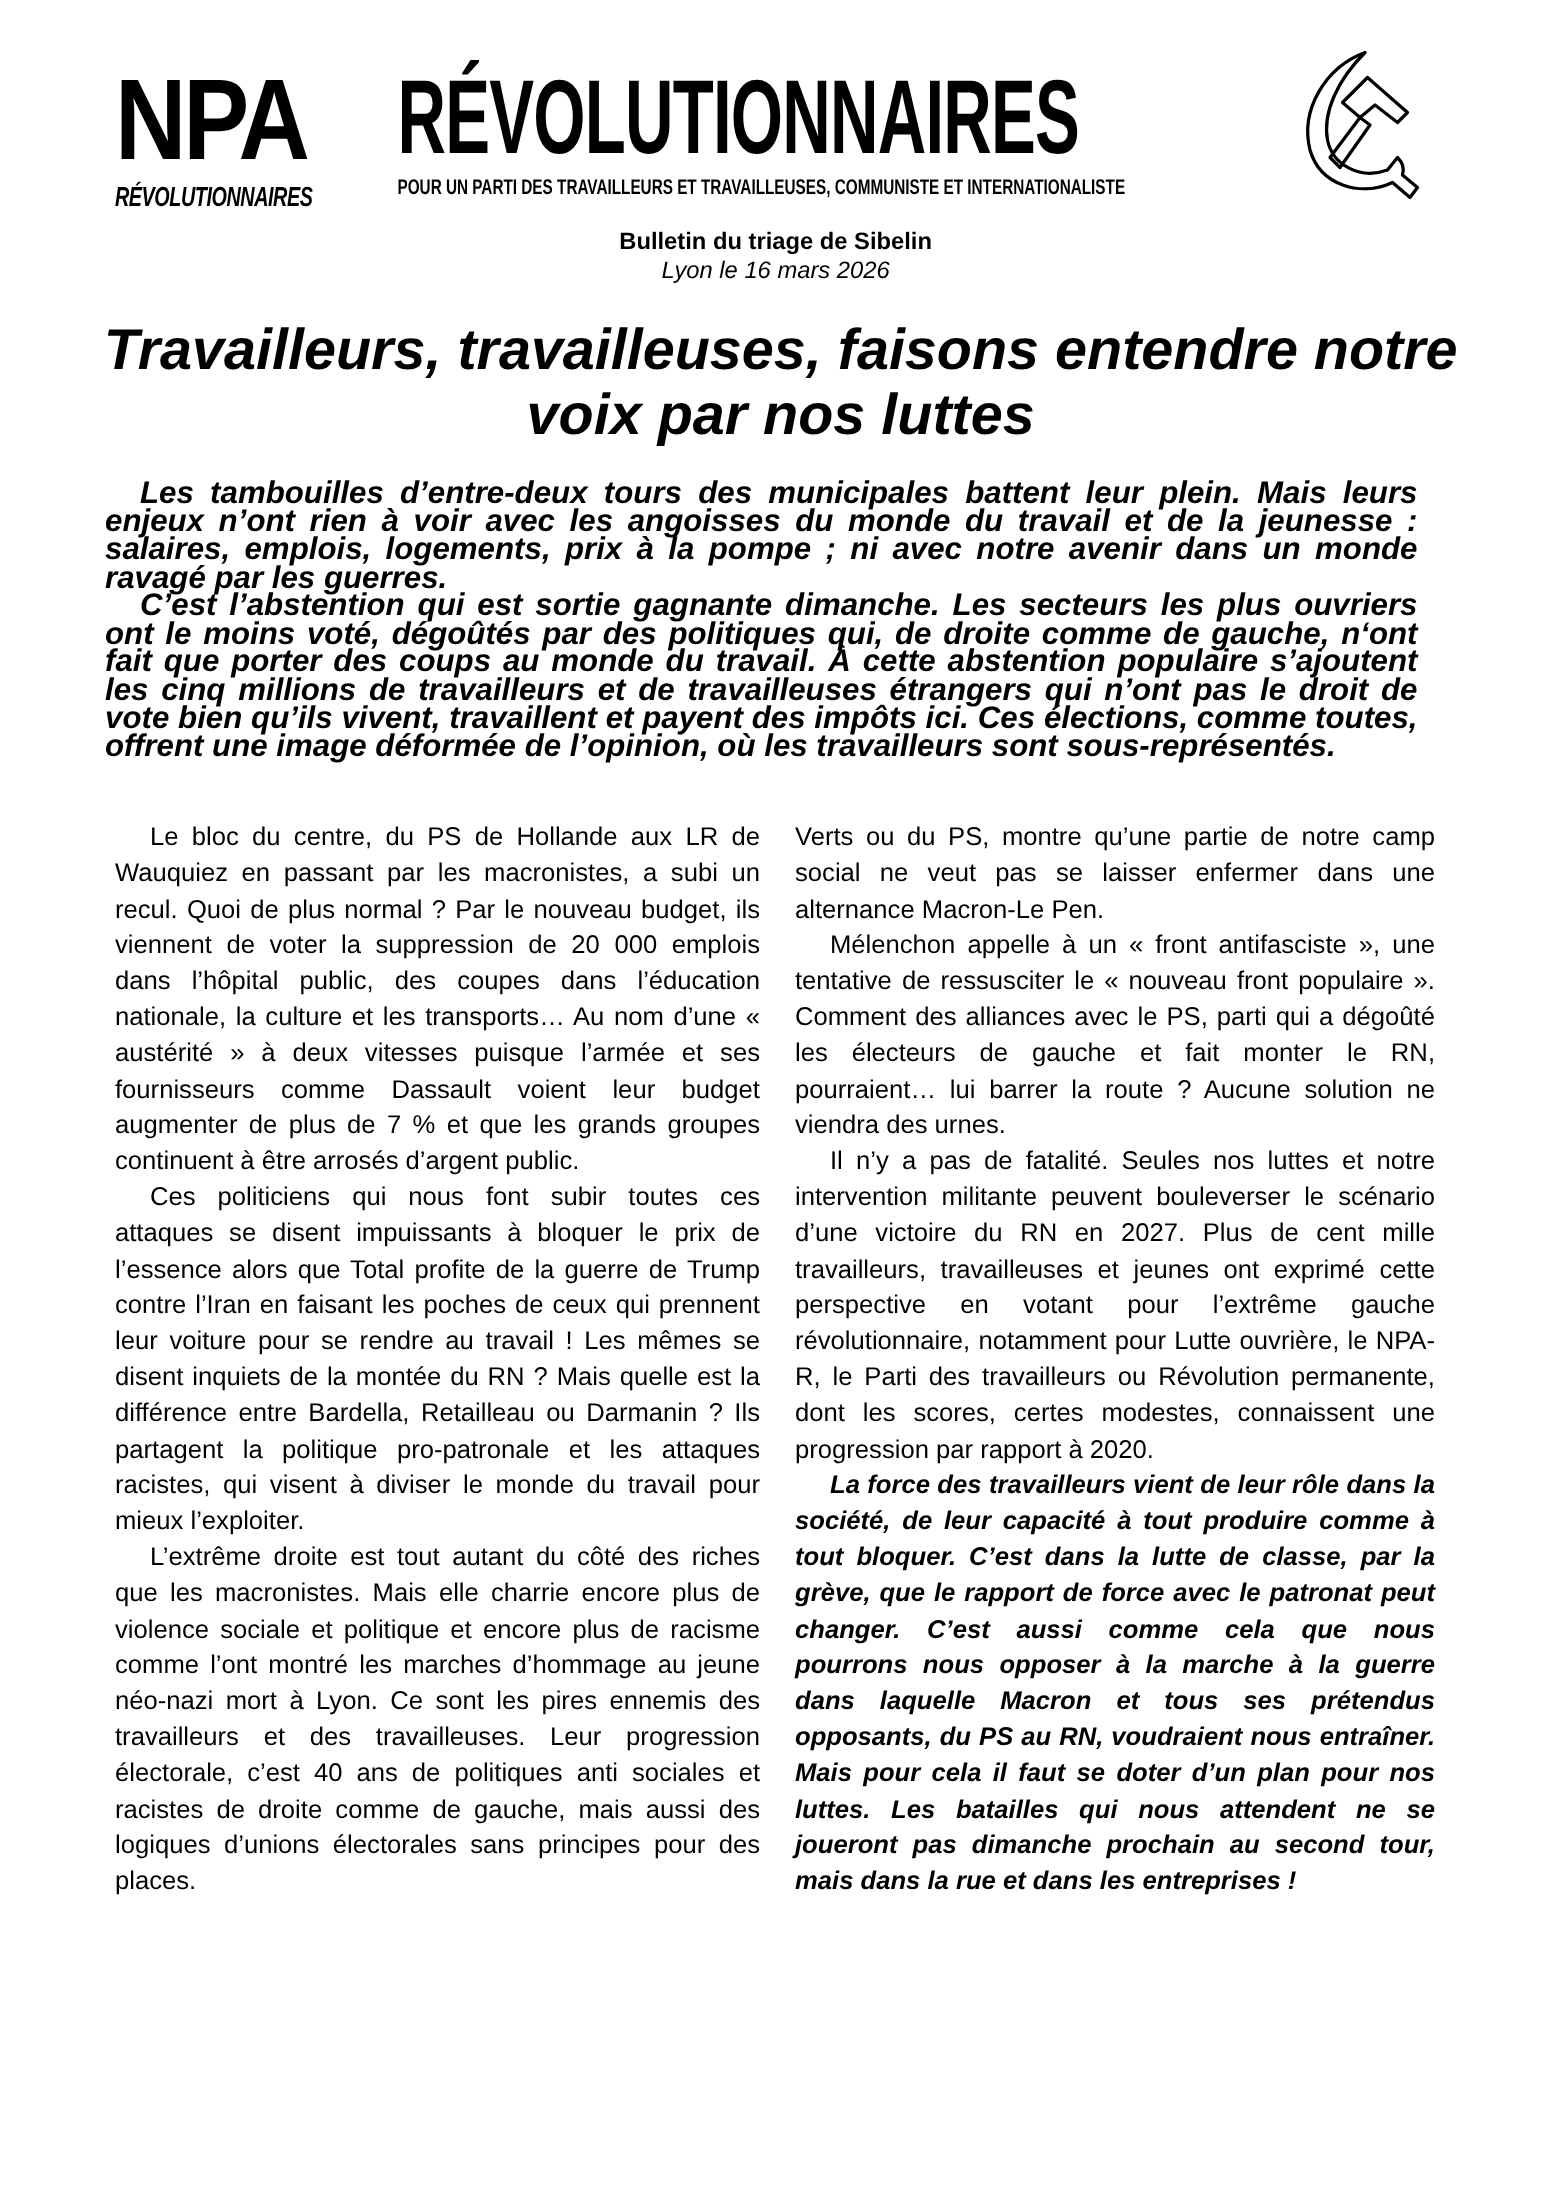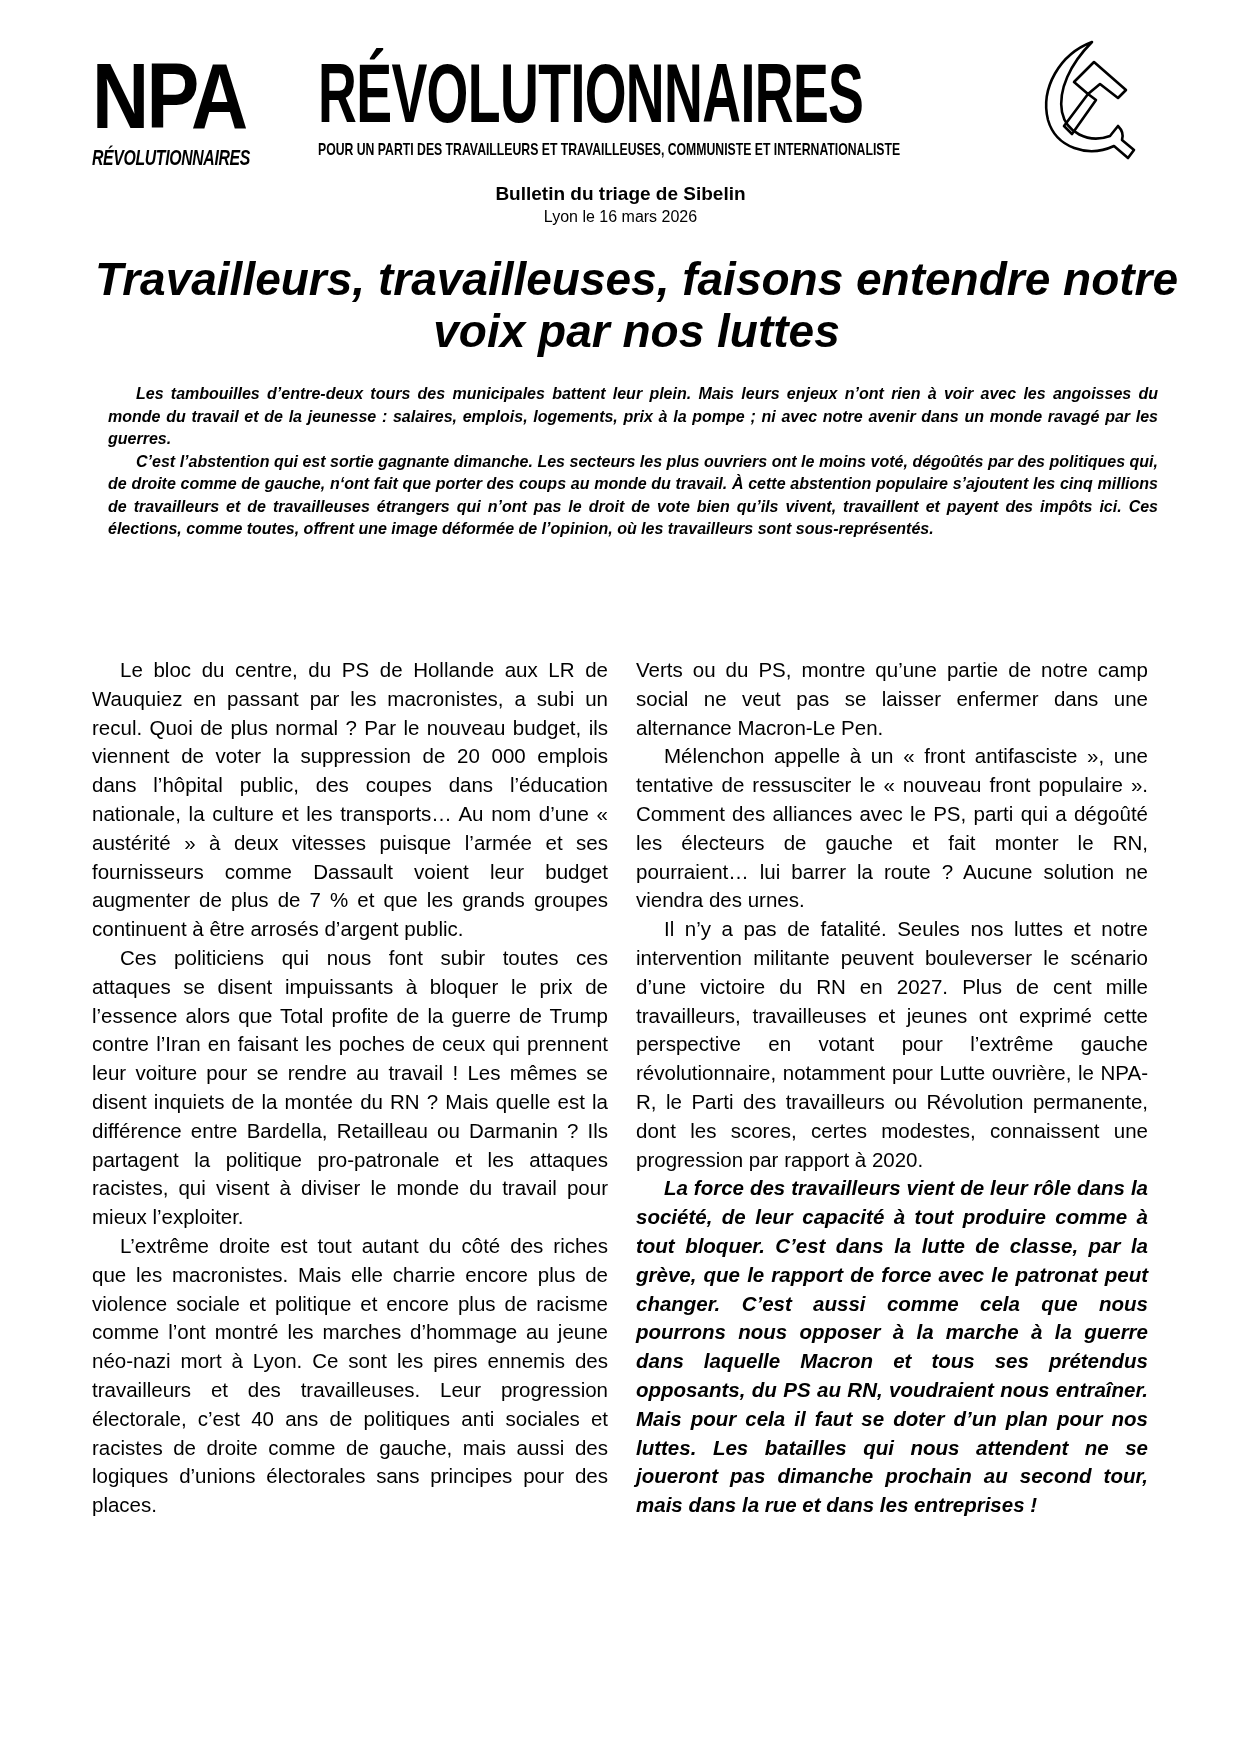--- a/index.html
+++ b/index.html
@@ -12,25 +12,25 @@
   .npa-small { font-family: "Liberation Sans", sans-serif; font-weight: bold; font-style: italic; font-size: 22px; line-height: 24px; margin-top: 10px; transform: scaleX(0.72); transform-origin: left top; white-space: nowrap; letter-spacing: -0.5px; }
 
   .rev-title { position: absolute; left: 318px; top: 48px; width: 660px; }
   .rev-big { font-family: "Liberation Sans", sans-serif; font-weight: bold; font-size: 84px; line-height: 90px; transform: scaleX(0.64); transform-origin: left top; white-space: nowrap; letter-spacing: -1px; }
   .rev-sub { font-family: "Liberation Sans", sans-serif; font-weight: bold; font-size: 17px; line-height: 20px; margin-top: 2px; transform: scaleX(0.72); transform-origin: left top; white-space: nowrap; }
 
   .emblem { position: absolute; left: 1030px; top: 40px; width: 110px; height: 130px; }
 
   .bulletin { position: absolute; left: 0; top: 182px; width: 1241px; text-align: center; font-family: "Liberation Sans", sans-serif; }
   .bulletin-name { font-weight: bold; font-size: 19px; line-height: 23px; }
-  .bulletin-date { font-size: 16px; line-height: 23px; }
+  .bulletin-date { font-style: italic; font-size: 19px; line-height: 23px; }
 
-  .headline { position: absolute; left: 76px; top: 253px; width: 1121px; text-align: center; font-family: "Liberation Sans", sans-serif; font-weight: bold; font-style: italic; font-size: 46px; line-height: 52px; }
+  .headline { position: absolute; left: 64px; top: 253px; width: 1121px; text-align: center; font-family: "Liberation Sans", sans-serif; font-weight: bold; font-style: italic; font-size: 46px; line-height: 52px; }
 
-  .chapeau { position: absolute; left: 108px; top: 383px; width: 1050px; font-family: "Liberation Sans", sans-serif; font-weight: bold; font-style: italic; font-size: 16px; line-height: 22.5px; text-align: justify; }
+  .chapeau { position: absolute; left: 84px; top: 383px; width: 1050px; font-family: "Liberation Sans", sans-serif; font-weight: bold; font-style: italic; font-size: 25px; line-height: 22.5px; text-align: justify; }
   .chapeau p { margin: 0; text-indent: 28px; }
 
   .col { position: absolute; font-family: "Liberation Sans", sans-serif; font-size: 20.5px; line-height: 28.8px; text-align: justify; }
   .col p { margin: 0; text-indent: 28px; }
   .col p.noindent { text-indent: 0; }
   .col-left { left: 92px; top: 656px; width: 516px; }
   .col-right { left: 636px; top: 656px; width: 512px; }
 
   .subhead { font-family: "Liberation Sans", sans-serif; font-weight: bold; font-size: 25px; line-height: 31px; text-align: justify; margin: 14px 0 4px 0; text-indent: 22px; }
   .bold-italic { font-weight: bold; font-style: italic; }

